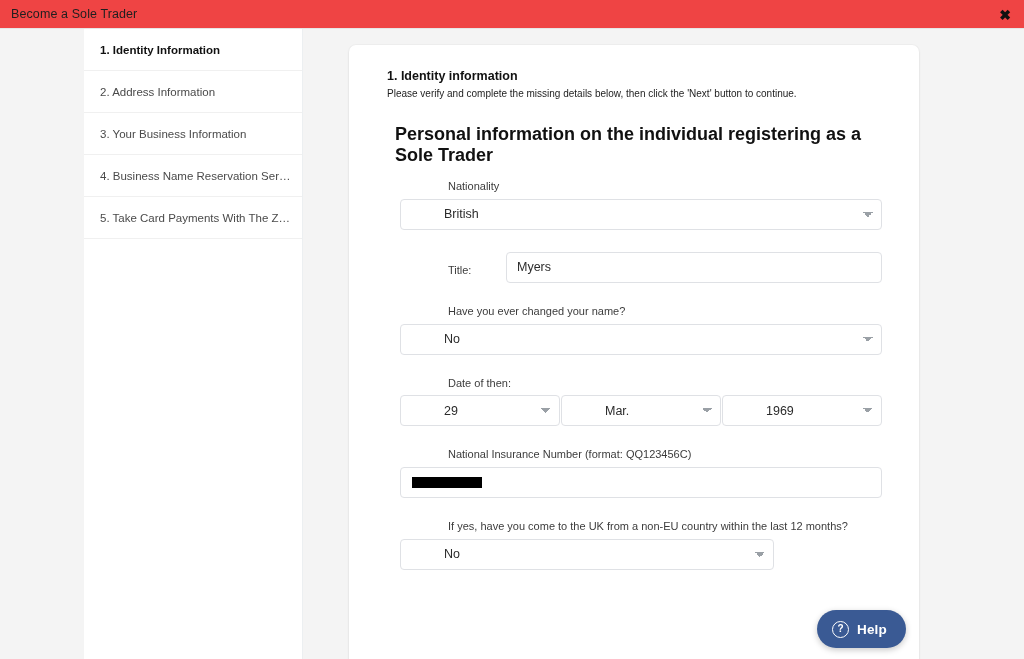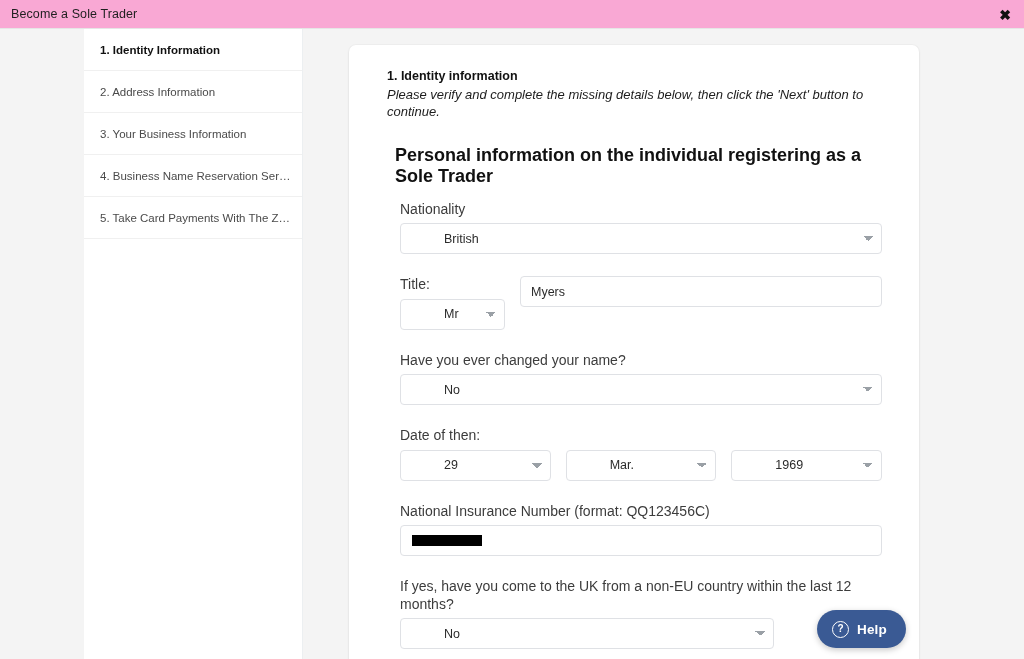--- a/index.html
+++ b/index.html
@@ -10,21 +10,21 @@
     background: #f4f4f4;
     font-family: "Liberation Sans", sans-serif;
     -webkit-font-smoothing: antialiased;
   }
 
   
   #window-header {
     position: absolute;
     left: 0; top: 0;
     width: 1024px; height: 29px;
-    background: #f9a8d4;
+    background: #ef4444;
     border-bottom: 1px solid #e6e6e6;
   }
   #window-title {
     position: absolute;
     left: 11px; top: 7px;
     font-size: 12.5px;
     color: #1f1f1f;
     letter-spacing: .1px;
   }
   #close-button {
@@ -100,42 +100,42 @@
 
   .card-inner { padding: 0 30px 0 38px; }
 
   #step-heading {
     font-size: 12.5px;
     font-weight: bold;
     color: #111;
     margin: 0 0 4px 0;
   }
   #step-subtitle {
-    font-size: 13px;
+    font-size: 10px;
     color: #1d1d1d;
     margin: 0 0 24px 0;
     line-height: 1.3;
-    font-style: italic;
   }
   #section-heading {
     font-size: 18px;
     font-weight: bold;
     color: #111;
     margin: 0 0 14px 8px;
   }
 
   .fields { padding-left: 13px; padding-right: 7px; }
 
   .field-group { margin-bottom: 12px; }
   .field-label {
     display: block;
-    font-size: 14px;
+    font-size: 11px;
     color: #3c3c3c;
     margin-bottom: 5px;
     line-height: 1.25;
+    margin-left: 48px;
   }
 
   .ctrl {
     display: block;
     width: 100%;
     height: 31px;
     border: 1px solid #dfe1e5;
     border-radius: 4px;
     background: #ffffff;
     font-family: "Liberation Sans", sans-serif;
@@ -152,21 +152,21 @@
       linear-gradient(45deg, transparent 50%, #9aa0a6 50%),
       linear-gradient(135deg, #9aa0a6 50%, transparent 50%);
     background-position:
       right 13px center,
       right 8px center;
     background-size: 5px 5px, 5px 5px;
     background-repeat: no-repeat;
     padding-left: 43px;
   }
 
-  .row { display: flex; gap: 15px; }
+  .row { display: flex; gap: 1px; align-items: flex-end; }
   .col-title { width: 105px; flex: 0 0 105px; }
   .col-first { width: 146px; flex: 0 0 146px; }
   .col-last  { flex: 1 1 auto; }
   .col-dob   { flex: 1 1 0; }
 
   .field-group.gap-top { margin-top: 22px; }
 
   
   .ni-wrap { position: relative; }
   #ni-redaction {
@@ -252,23 +252,20 @@
           <div class="field-group">
             <label class="field-label">Nationality</label>
             <select class="ctrl">
               <option>British</option>
             </select>
           </div>
 
           <div class="field-group gap-top row">
             <div class="col-title">
               <label class="field-label">Title:</label>
-              <select class="ctrl">
-                <option>Mr</option>
-              </select>
             </div>
             <div class="col-last">
               <input class="ctrl" type="text" value="Myers" style="">
             </div>
           </div>
 
           <div class="field-group gap-top">
             <label class="field-label">Have you ever changed your name?</label>
             <select class="ctrl">
               <option>No</option>

